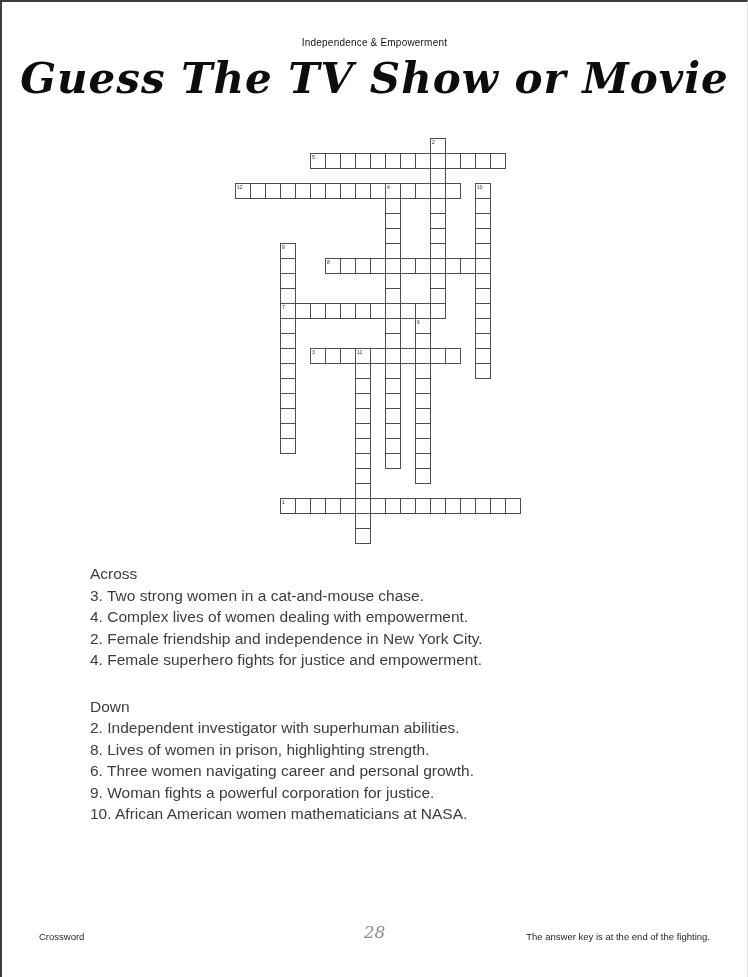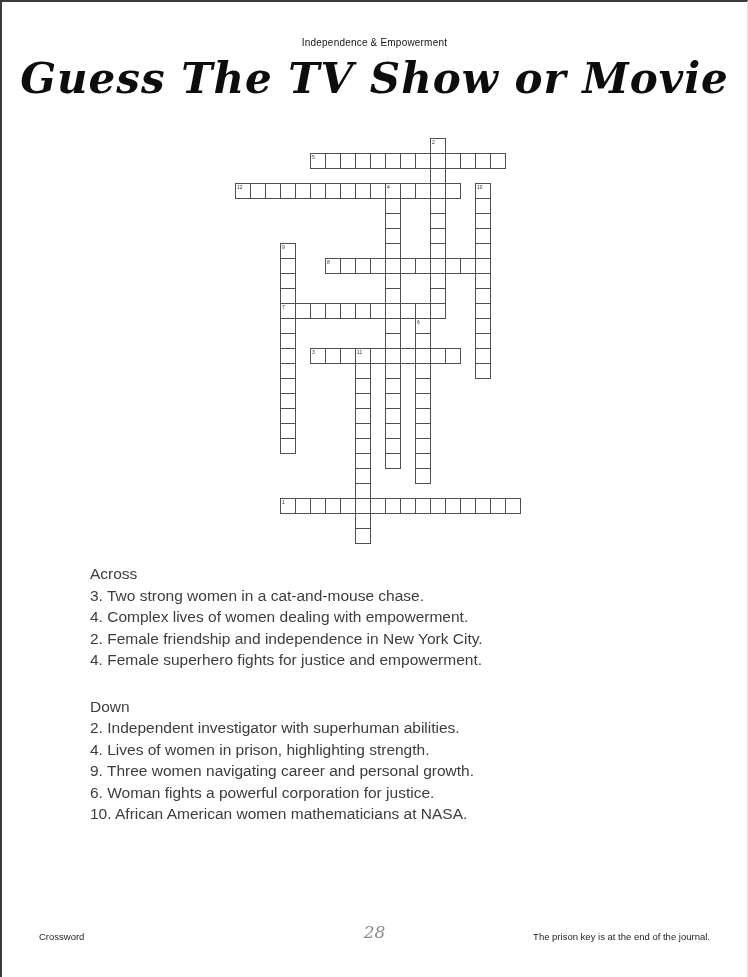--- a/index.html
+++ b/index.html
@@ -256,24 +256,24 @@
     <div class="clue-heading">Across</div>
     <ul id="across-list">
         <li>3. Two strong women in a cat-and-mouse chase.</li>
         <li>4. Complex lives of women dealing with empowerment.</li>
         <li>2. Female friendship and independence in New York City.</li>
         <li>4. Female superhero fights for justice and empowerment.</li>
       </ul>
     <div class="clue-heading down-heading">Down</div>
     <ul id="down-list">
         <li>2. Independent investigator with superhuman abilities.</li>
-        <li>4. Lives of women in prison, highlighting strength.</li>
-        <li>9. Three women navigating career and personal growth.</li>
-        <li>6. Woman fights a powerful corporation for justice.</li>
+        <li>8. Lives of women in prison, highlighting strength.</li>
+        <li>6. Three women navigating career and personal growth.</li>
+        <li>9. Woman fights a powerful corporation for justice.</li>
         <li>10. African American women mathematicians at NASA.</li>
       </ul>
   </div>
 
   <div class="footer-left">Crossword</div>
   <div class="footer-page">28</div>
-  <div class="footer-right">The prison key is at the end of the journal.</div>
+  <div class="footer-right">The answer key is at the end of the fighting.</div>
 
 </div>
 
 </body></html>

